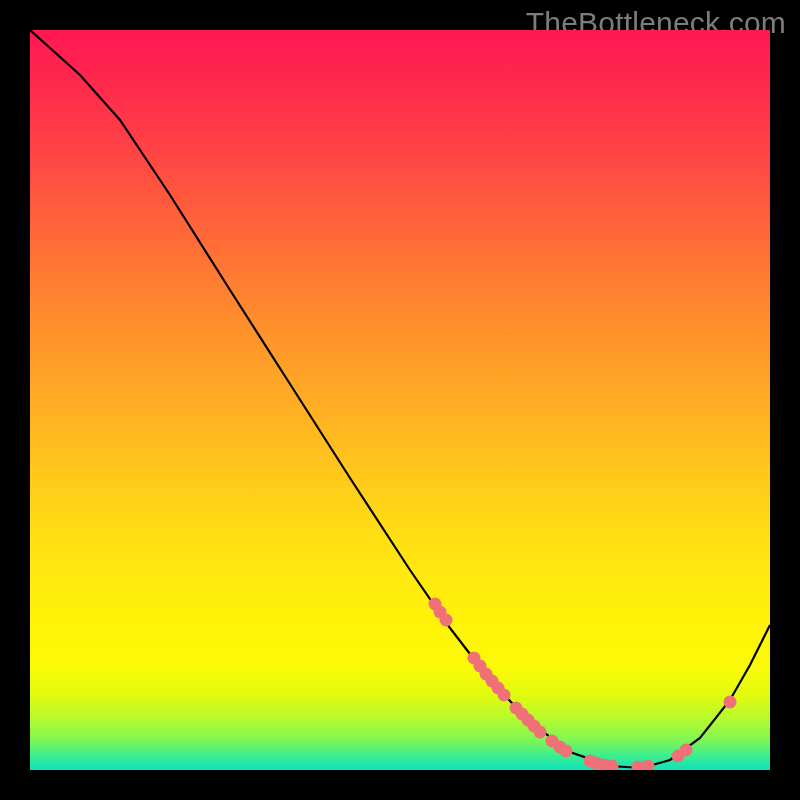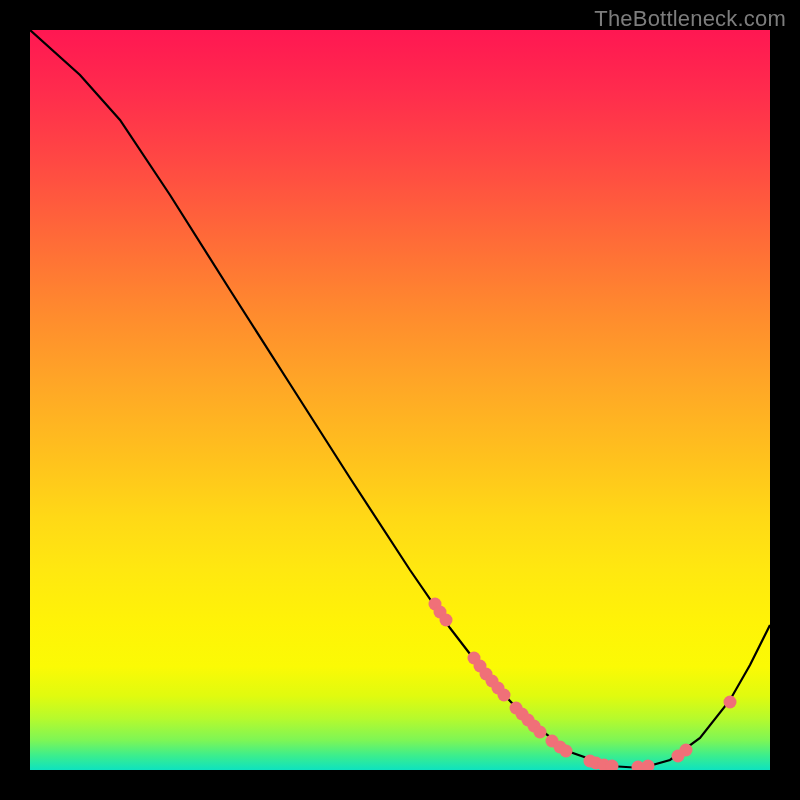--- a/index.html
+++ b/index.html
@@ -1,16 +1,16 @@
 <!DOCTYPE html>
 <html><head>
 <meta charset="utf-8">
 <style>
 body{margin:0;padding:0;background:#000;width:800px;height:800px;position:relative;font-family:Arial,sans-serif}
-.watermark{position:absolute;top:6px;right:14px;color:#7d7d7d;font-size:22px;font-weight:400;letter-spacing:.2px}
+.watermark{position:absolute;top:6px;right:14px;color:#7d7d7d;font-size:30px;font-weight:400;letter-spacing:.2px}
 .plot{position:absolute;left:30px;top:30px;width:740px;height:740px;overflow:hidden}
 .gradient{width:100%;height:100%;background:linear-gradient(to bottom,
 #ff1752 0%,
 #ff2b4d 8%,
 #ff4943 18%,
 #ff6a38 28%,
 #ff8a2e 38%,
 #ffa726 48%,
 #ffc21d 58%,
 #ffd916 66%,

